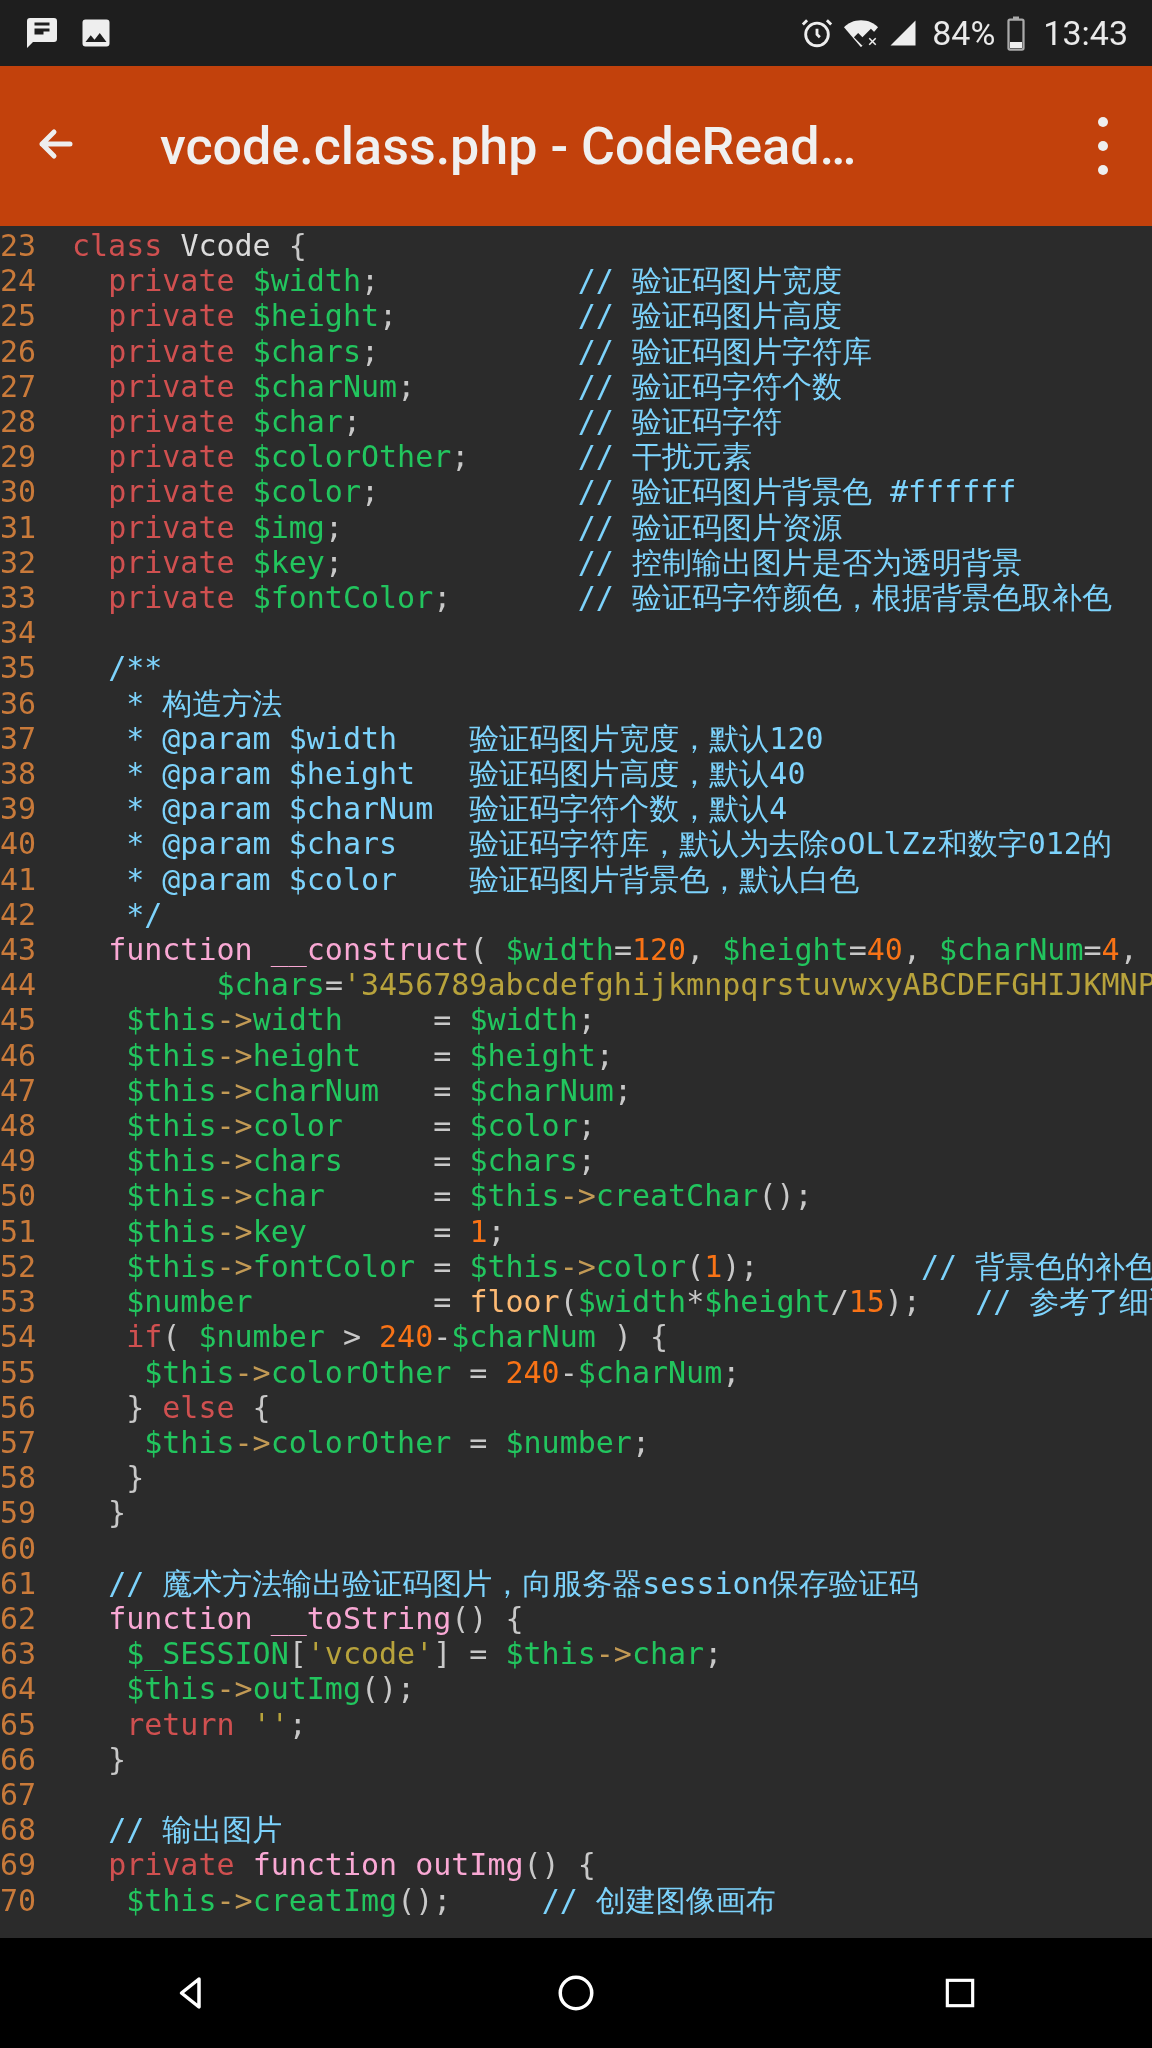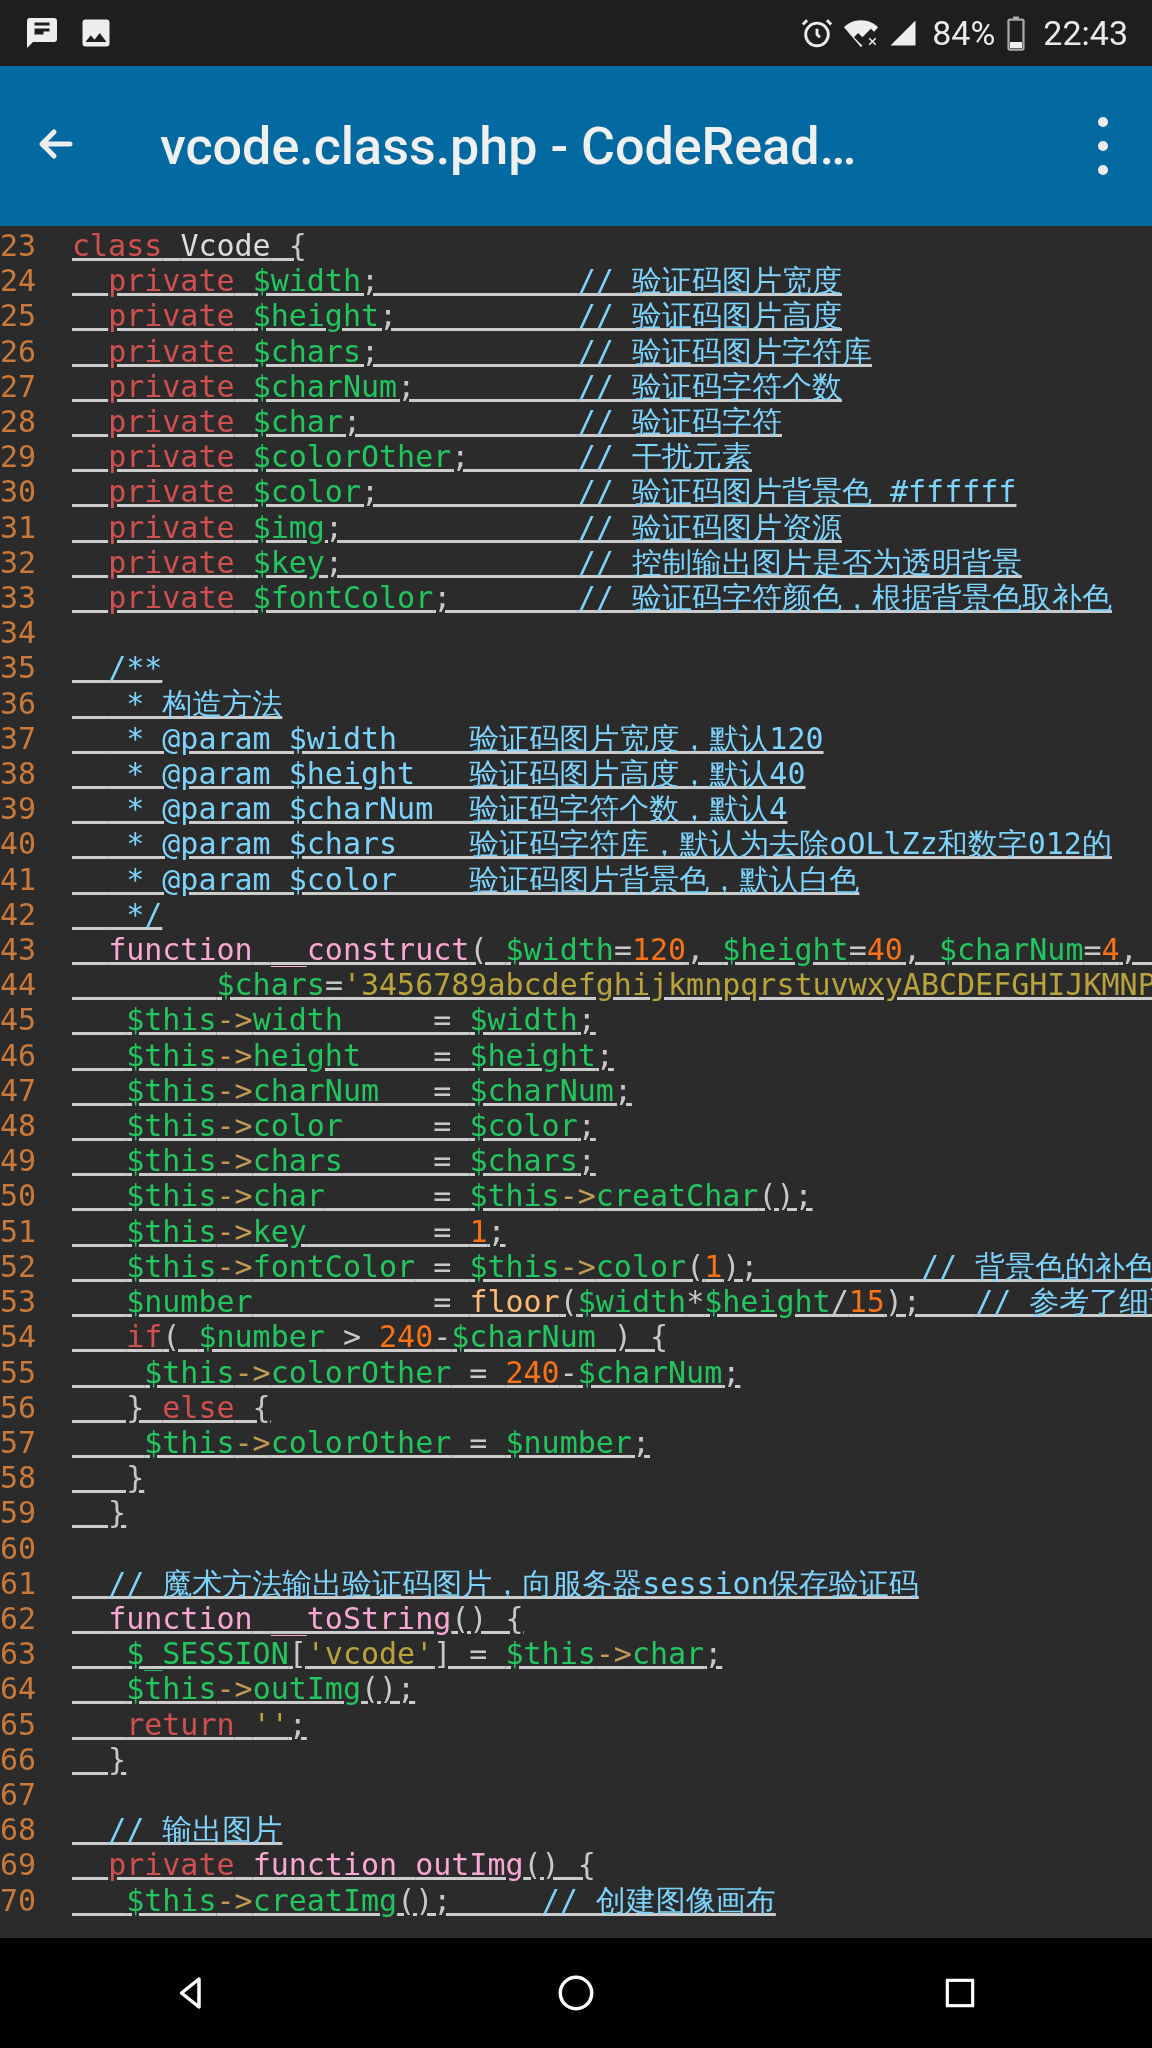--- a/index.html
+++ b/index.html
@@ -25,21 +25,21 @@
   .status-left, .status-right {
     display: flex;
     align-items: center;
     gap: 18px;
   }
   .status-right { gap: 10px; }
   .status-icon { display: inline-flex; }
   
   .app-bar {
     height: 160px;
-    background: #0369a1;
+    background: #c2410c;
     display: flex;
     align-items: center;
     padding: 0 24px;
     gap: 36px;
   }
   .app-title {
     flex: 1;
     font-size: 52px;
     font-weight: 500;
     color: #f0f0f0;
@@ -75,21 +75,20 @@
     padding-right: 12px;
     color: #c97a3a;
     user-select: none;
     flex-shrink: 0;
   }
   .code-content {
     flex: 1;
     white-space: pre;
     overflow: hidden;
     color: #cccccc;
-    text-decoration: underline;
   }
   .tok-kw   { color: #d05050; }   
   .tok-var  { color: #22c55e; }   
   .tok-ident{ color: #dcdcdc; }   
   .tok-op   { color: #c29a55; }   
   .tok-cmt  { color: #7dd3fc; }   
   .tok-str  { color: #b8a33c; }   
   .tok-num  { color: #f97316; }   
   .tok-func { color: #fdba74; }   
   .tok-def  { color: #f9a8d4; }   
@@ -144,21 +143,21 @@
         </svg>
     </span>
     <span style="font-size:34px;font-weight:400;margin-left:4px;">84%</span>
     <span class="status-icon">
       <svg width="22" height="36" viewBox="0 0 12 24">
           <rect x="1" y="3" width="10" height="20" rx="1" fill="none" stroke="#aaa" stroke-width="1.5"></rect>
           <rect x="4" y="1" width="4" height="2" fill="#aaa"></rect>
           <rect x="2" y="18" width="8" height="4" fill="#eee"></rect>
         </svg>
     </span>
-    <span style="font-size:34px;font-weight:400;margin-left:6px;">22:43</span>
+    <span style="font-size:34px;font-weight:400;margin-left:6px;">13:43</span>
   </div>
 </div>
 
 <div class="app-bar">
   <div style="padding:8px;">
     <svg width="48" height="48" viewBox="0 0 24 24" fill="none" stroke="#eee" stroke-width="2.5" stroke-linecap="round" stroke-linejoin="round">
         <path d="M19 12H5M11 18l-6-6 6-6"></path>
       </svg>
   </div>
   <div class="app-title">vcode.class.php - CodeRead…</div>

